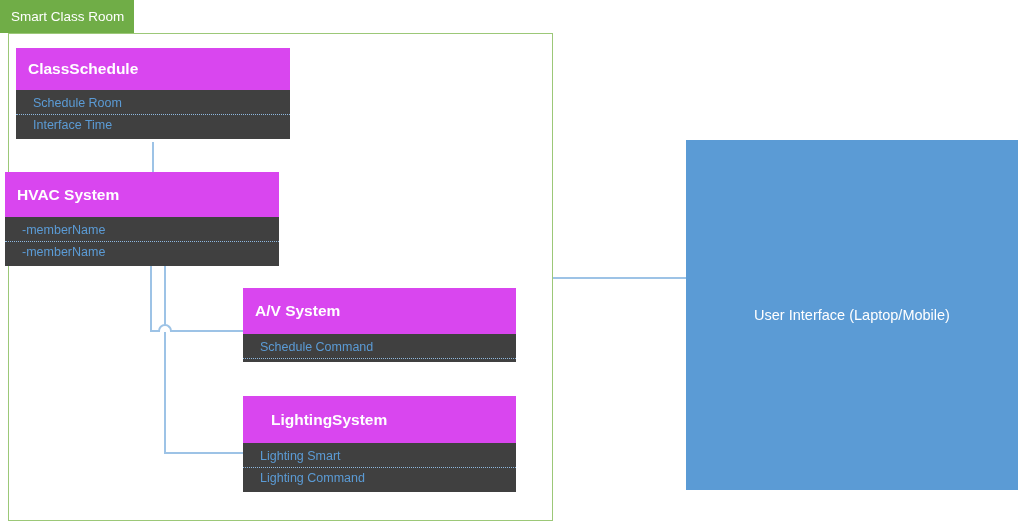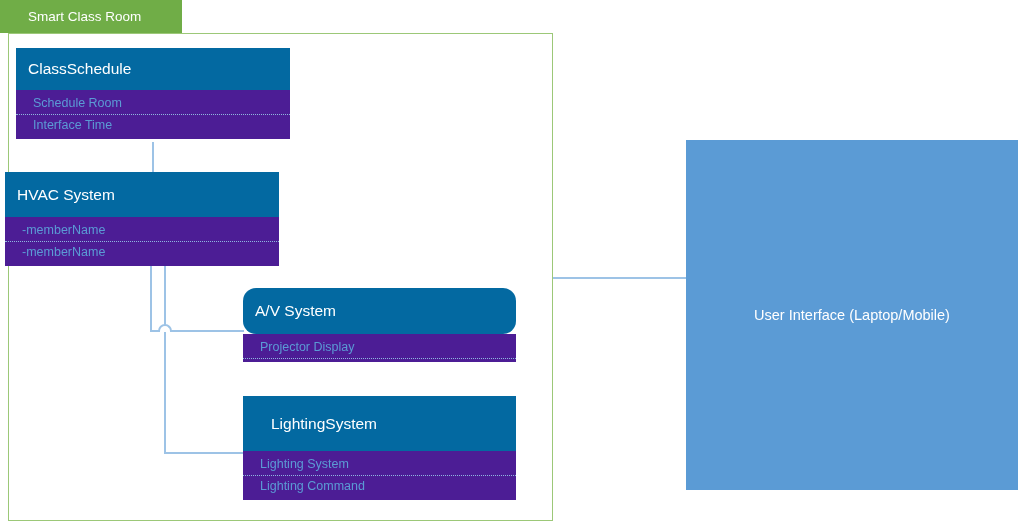--- a/index.html
+++ b/index.html
@@ -17,57 +17,58 @@
     height: 525px;
     background: #ffffff;
     overflow: hidden;
   }
 
   
   .pkg-tab {
     position: absolute;
     left: 0px;
     top: 0px;
-    width: 182px;
+    width: 134px;
     height: 33px;
     background: #70AD47;
     color: #ffffff;
     font-size: 13.5px;
     line-height: 33px;
-    padding-left: 28px;
+    padding-left: 11px;
     box-sizing: border-box;
     white-space: nowrap;
   }
   .pkg-body {
     position: absolute;
     left: 8px;
     top: 33px;
     width: 545px;
     height: 488px;
     border: 1px solid #9CC878;
     box-sizing: border-box;
     background: transparent;
   }
 
   
   .uml {
     position: absolute;
     box-sizing: border-box;
   }
   .uml-header {
-    background: #0369a1;
+    background: #d946ef;
     color: #ffffff;
     font-size: 15.5px;
     display: flex;
     align-items: center;
     padding-left: 12px;
     box-sizing: border-box;
+    font-weight: bold;
   }
   .uml-body {
-    background: #4c1d95;
+    background: #404040;
     box-sizing: border-box;
     padding-top: 3px;
     padding-bottom: 3px;
   }
   .uml-attr {
     color: #5B9BD5;
     font-size: 12.5px;
     line-height: 21px;
     padding-left: 17px;
     box-sizing: border-box;
@@ -143,30 +144,30 @@
 
   <div class="uml" style="left:5px; top:172px; width:274px;">
     <div class="uml-header" style="height:45px;">HVAC System</div>
     <div class="uml-body">
       <div class="uml-attr sep">-memberName</div>
       <div class="uml-attr">-memberName</div>
     </div>
   </div>
 
   <div class="uml" style="left:243px; top:288px; width:273px;">
-    <div class="uml-header" style="height:46px;border-radius:13px;">A/V System</div>
+    <div class="uml-header" style="height:46px;">A/V System</div>
     <div class="uml-body">
-      <div class="uml-attr sep">Projector Display</div>
+      <div class="uml-attr sep">Schedule Command</div>
     </div>
   </div>
 
   <div class="uml" style="left:243px; top:396px; width:273px;">
-    <div class="uml-header" style="height:55px;padding-left:28px;">LightingSystem</div>
+    <div class="uml-header" style="height:47px;padding-left:28px;">LightingSystem</div>
     <div class="uml-body">
-      <div class="uml-attr sep">Lighting System</div>
+      <div class="uml-attr sep">Lighting Smart</div>
       <div class="uml-attr">Lighting Command</div>
     </div>
   </div>
 
   <div class="node-solid" style="left:686px; top:140px; width:332px; height:350px;">
     <span>User Interface (Laptop/Mobile)</span>
   </div>
 
 </div>
 

